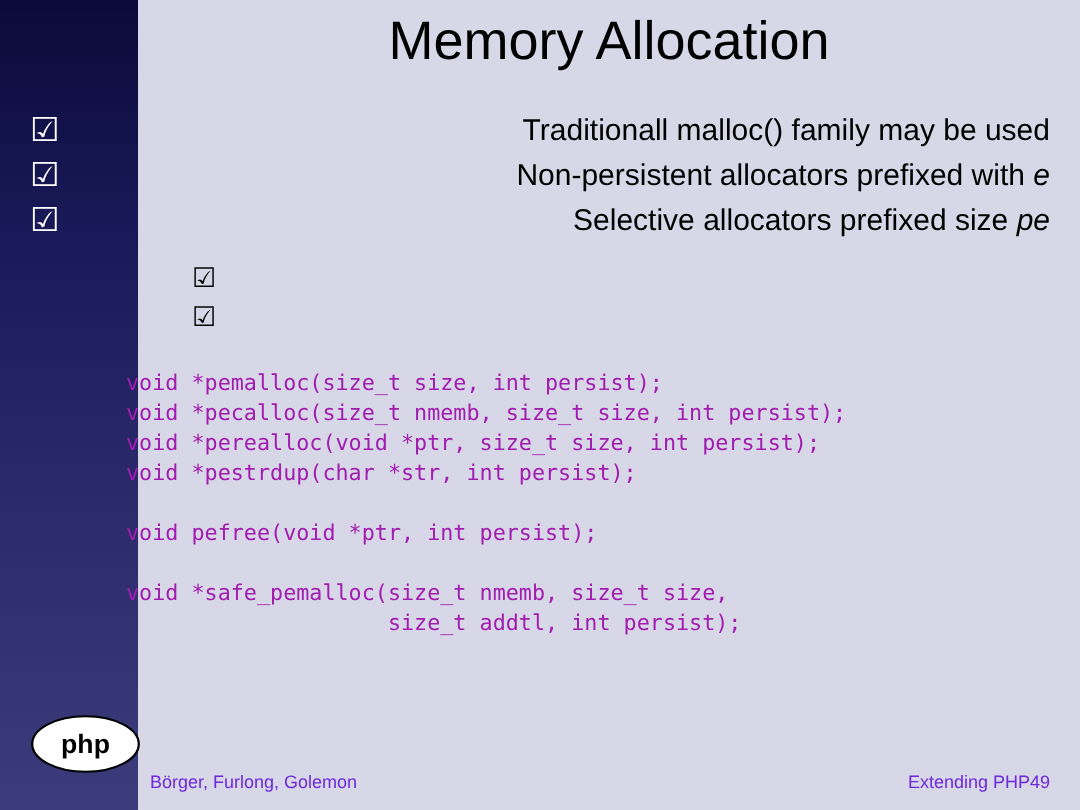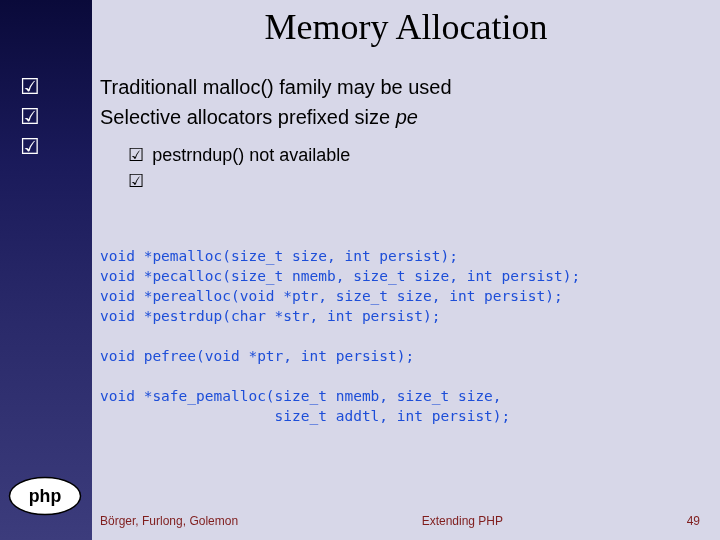--- a/index.html
+++ b/index.html
@@ -16,21 +16,21 @@
     left: 0; top: 0;
     width: 92px;
     height: 540px;
     background: linear-gradient(to bottom, #0a0a3a 0%, #1a1a5a 30%, #2a2a6a 60%, #3c3c7c 100%);
   }
   .title {
     position: absolute;
     left: 92px; top: 6px;
     width: 628px;
     text-align: center;
-    font-family: Liberation Serif, serif;
+    font-family: Liberation Sans, sans-serif;
     font-size: 36px;
     color: #000;
     font-weight: 400;
   }
   .bullets {
     position: absolute;
     left: 20px;
     top: 72px;
     width: 60px;
   }
@@ -45,59 +45,60 @@
     position: absolute;
     left: 100px;
     top: 72px;
     width: 600px;
     color: #000;
   }
   .main-item {
     font-size: 20px;
     line-height: 30px;
     font-family: Verdana, sans-serif;
+    text-align: right;
   }
   .em { font-style: italic; }
   .sub {
     margin-left: 28px;
     margin-top: 10px;
   }
   .sub-item {
     font-size: 18px;
     line-height: 26px;
     display: flex;
     gap: 8px;
   }
   .sub-check { font-family: "Segoe UI Symbol", sans-serif; }
   .code {
     position: absolute;
-    left: 100px;
+    left: 84px;
     top: 246px;
     width: 600px;
     font-family: "Lucida Console", Monaco, monospace;
     font-size: 14.5px;
     line-height: 20px;
-    color: #1d4ed8;
+    color: #a21caf;
     white-space: pre;
   }
   .footer {
     position: absolute;
     left: 100px;
     bottom: 12px;
     width: 600px;
     font-size: 12px;
-    color: #7f1d1d;
+    color: #6d28d9;
     display: flex;
     justify-content: space-between;
     font-family: Arial, sans-serif;
   }
-  .footer .mid { flex:1; text-align:center; }
+  .footer .mid { flex:1; text-align:right; }
   .logo {
     position: absolute;
-    left: 8px;
+    left: 20px;
     bottom: 24px;
     width: 74px;
     height: 40px;
   }
   .logo svg { width:74px; height:40px; }
 </style>
 </head>
 <body>
 
 <div class="sidebar"></div>
@@ -108,26 +109,28 @@
   <div class="check">☑</div>
   <div class="check">☑</div>
   <div class="check">☑</div>
 </div>
 
 <div class="content">
   <div class="main-item">
     <span>Traditionall malloc() family may be used</span><span class="em"></span>
   </div>
   <div class="main-item">
+    <span>Non-persistent allocators prefixed with </span><span class="em">e</span>
+  </div>
+  <div class="main-item">
     <span>Selective allocators prefixed size </span><span class="em">pe</span>
   </div>
   <div class="sub">
     <div class="sub-item">
       <span class="sub-check">☑</span>
-      <span>pestrndup() not available</span>
     </div>
     <div class="sub-item">
       <span class="sub-check">☑</span>
     </div>
   </div>
 </div>
 
 <div class="code">void *pemalloc(size_t size, int persist);
 void *pecalloc(size_t nmemb, size_t size, int persist);
 void *perealloc(void *ptr, size_t size, int persist);

